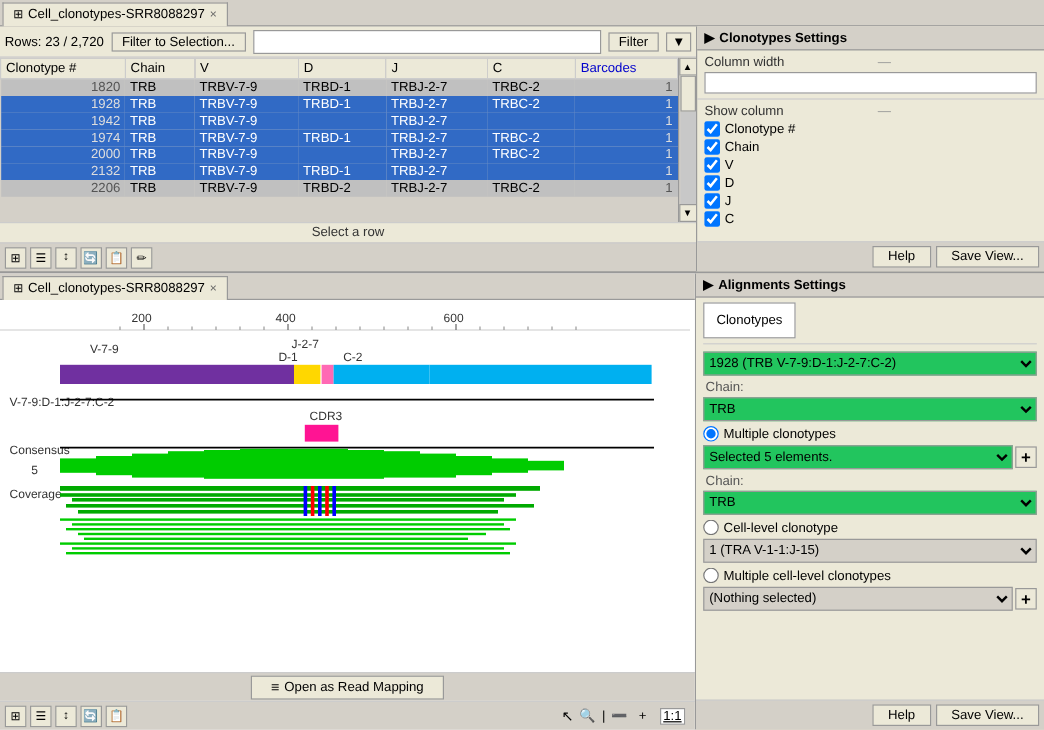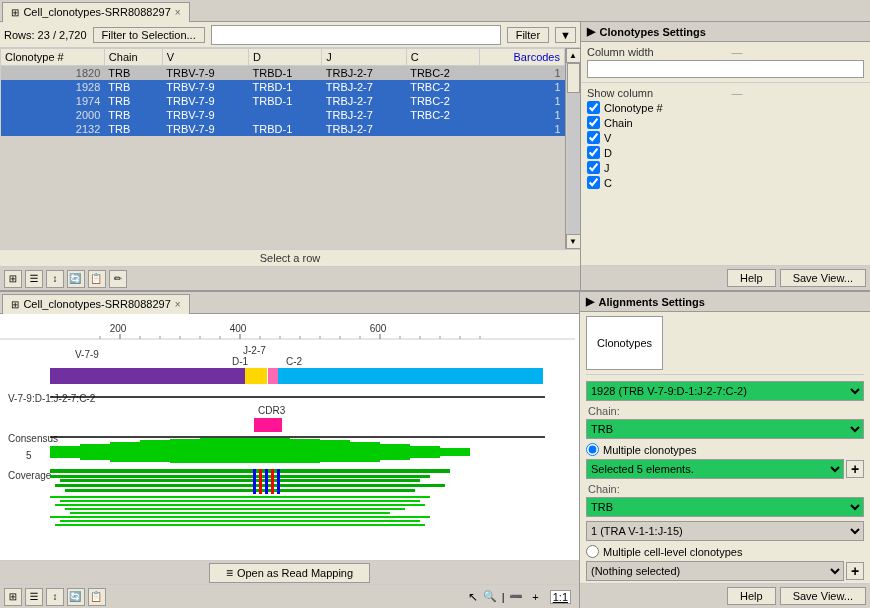--- a/index.html
+++ b/index.html
@@ -34,21 +34,21 @@
 
     .main-container {
       display: flex;
       flex-direction: column;
       height: 586px;
     }
 
     
     .top-section {
       display: flex;
-      height: 270px;
+      height: 206px;
       border-bottom: 2px solid #999;
     }
 
     .toolbar-row {
       display: flex;
       align-items: center;
       background: #ece9d8;
       border-bottom: 1px solid #ccc;
       padding: 3px 4px;
       gap: 6px;
@@ -97,21 +97,20 @@
       border: 1px solid #ccc;
       padding: 2px 4px;
       text-align: left;
       font-weight: normal;
       position: sticky;
       top: 0;
     }
 
     table thead th.barcodes-col {
       color: #0000cc;
-      text-align: right;
     }
 
     table tbody tr {
       background: #c0c0c0;
     }
 
     table tbody tr.selected {
       background: #316ac5;
       color: #fff;
     }
@@ -479,20 +478,29 @@
                 <tr class="selected">
                   <td class="num">1928</td>
                   <td>TRB</td>
                   <td>TRBV-7-9</td>
                   <td>TRBD-1</td>
                   <td>TRBJ-2-7</td>
                   <td>TRBC-2</td>
                   <td class="num">1</td>
                 </tr>
                 <tr class="selected">
+                  <td class="num">1942</td>
+                  <td>TRB</td>
+                  <td>TRBV-7-9</td>
+                  <td></td>
+                  <td>TRBJ-2-7</td>
+                  <td></td>
+                  <td class="num">1</td>
+                </tr>
+                <tr class="selected">
                   <td class="num">1974</td>
                   <td>TRB</td>
                   <td>TRBV-7-9</td>
                   <td>TRBD-1</td>
                   <td>TRBJ-2-7</td>
                   <td>TRBC-2</td>
                   <td class="num">1</td>
                 </tr>
                 <tr class="selected">
                   <td class="num">2000</td>
@@ -505,20 +513,29 @@
                 </tr>
                 <tr class="selected">
                   <td class="num">2132</td>
                   <td>TRB</td>
                   <td>TRBV-7-9</td>
                   <td>TRBD-1</td>
                   <td>TRBJ-2-7</td>
                   <td></td>
                   <td class="num">1</td>
                 </tr>
+                <tr>
+                  <td class="num">2206</td>
+                  <td>TRB</td>
+                  <td>TRBV-7-9</td>
+                  <td>TRBD-2</td>
+                  <td>TRBJ-2-7</td>
+                  <td>TRBC-2</td>
+                  <td class="num">1</td>
+                </tr>
               </tbody>
           </table>
         </div>
         <div class="v-scroll">
           <div class="scroll-arrow">▲</div>
           <div class="scroll-track">
             <div class="scroll-thumb"></div>
           </div>
           <div class="scroll-arrow">▼</div>
         </div>
@@ -736,21 +753,21 @@
 
     <div class="align-settings-panel">
       <div class="align-settings-header">
         <span>▶</span>
         <span>Alignments Settings</span>
       </div>
 
       <div class="align-settings-content">
 
         <div style="border-bottom: 1px solid #ccc; margin-bottom: 6px; padding-bottom: 4px;">
-          <button style="background:#fff; border: 1px solid #999; padding: 20px 10px; font-size:11px; cursor:pointer;">
+          <button style="background:#fff; border: 1px solid #999; padding: 8px 10px; font-size:11px; cursor:pointer;">
             <span>Clonotypes</span>
           </button>
         </div>
 
         <div class="dropdown-row">
           <select class="dropdown-select">
             <option value="1928 (TRB V-7-9:D-1:J-2-7:C-2)">1928 (TRB V-7-9:D-1:J-2-7:C-2)</option>
           </select>
         </div>
         <div class="chain-label">
@@ -774,20 +791,24 @@
         </div>
         <div class="chain-label">
           <span>Chain:</span>
         </div>
         <div class="dropdown-row">
           <select class="dropdown-select">
             <option value="TRB">TRB</option>
           </select>
         </div>
 
+        <div class="radio-row">
+          <input type="radio" name="clonotype-select" id="radio-cell" style="">
+          <label for="radio-cell">Cell-level clonotype</label>
+        </div>
         <div class="dropdown-row">
           <select class="dropdown-select" style="background:#d4d0c8;">
             <option value="1 (TRA V-1-1:J-15)">1 (TRA V-1-1:J-15)</option>
           </select>
         </div>
 
         <div class="radio-row">
           <input type="radio" name="clonotype-select" id="radio-multiple-cell" style="">
           <label for="radio-multiple-cell">Multiple cell-level clonotypes</label>
         </div>

